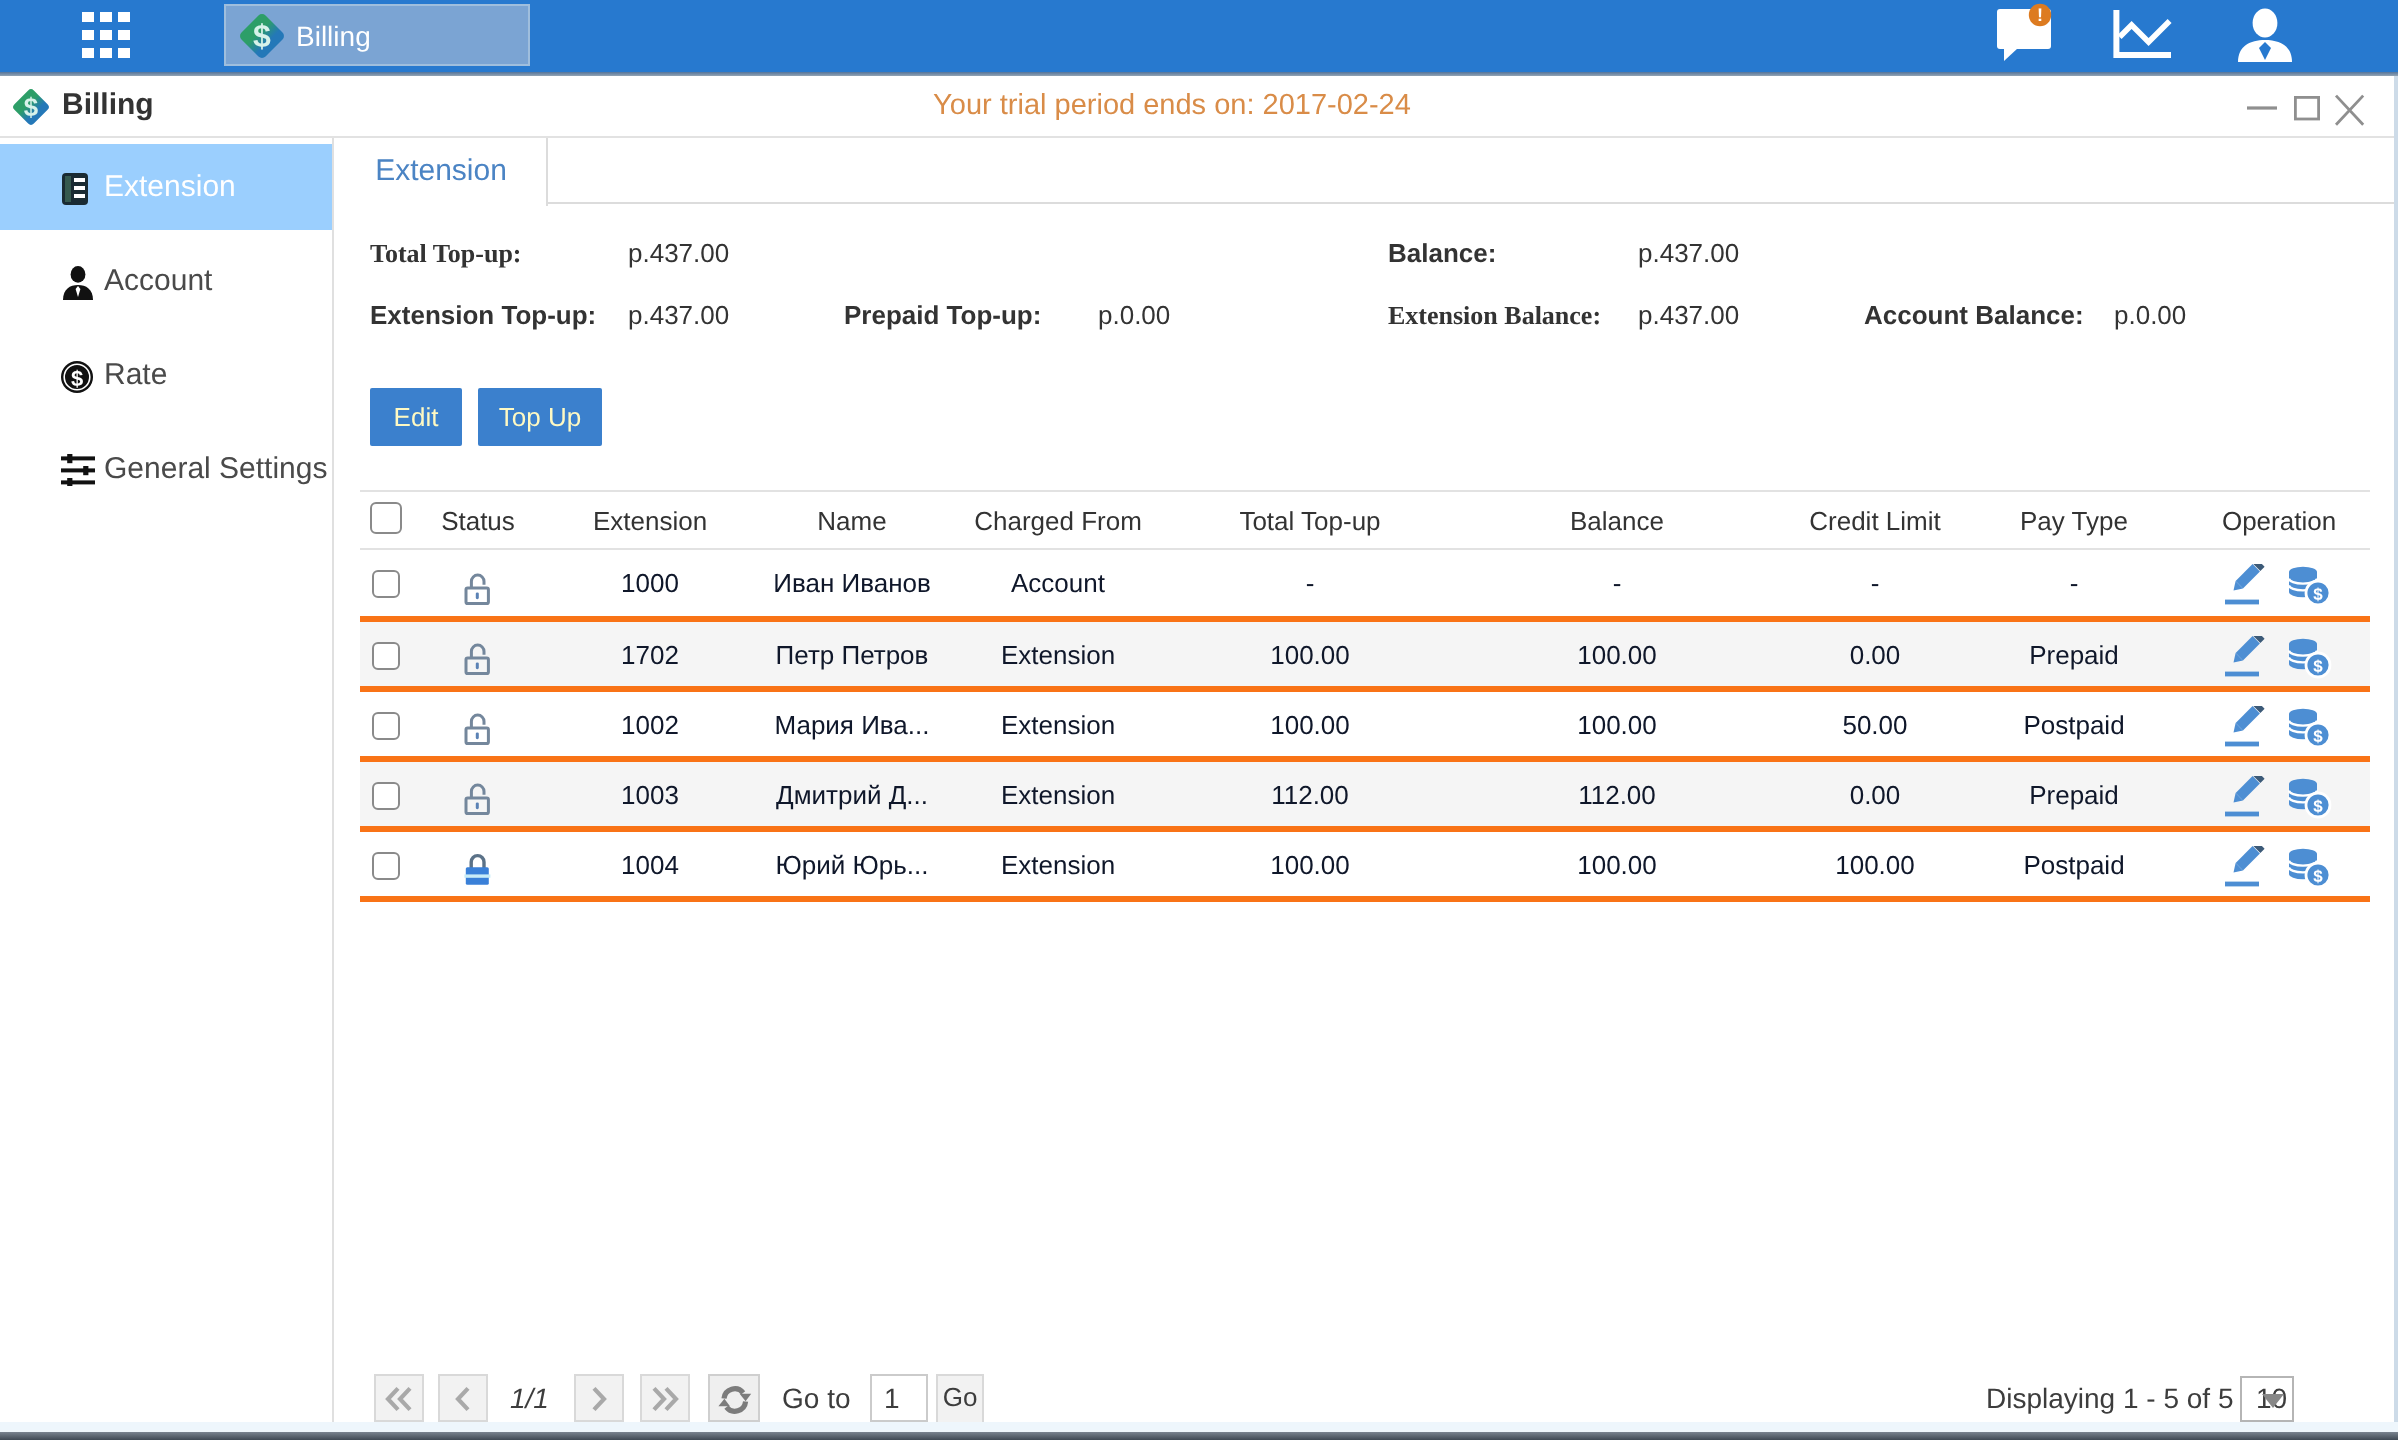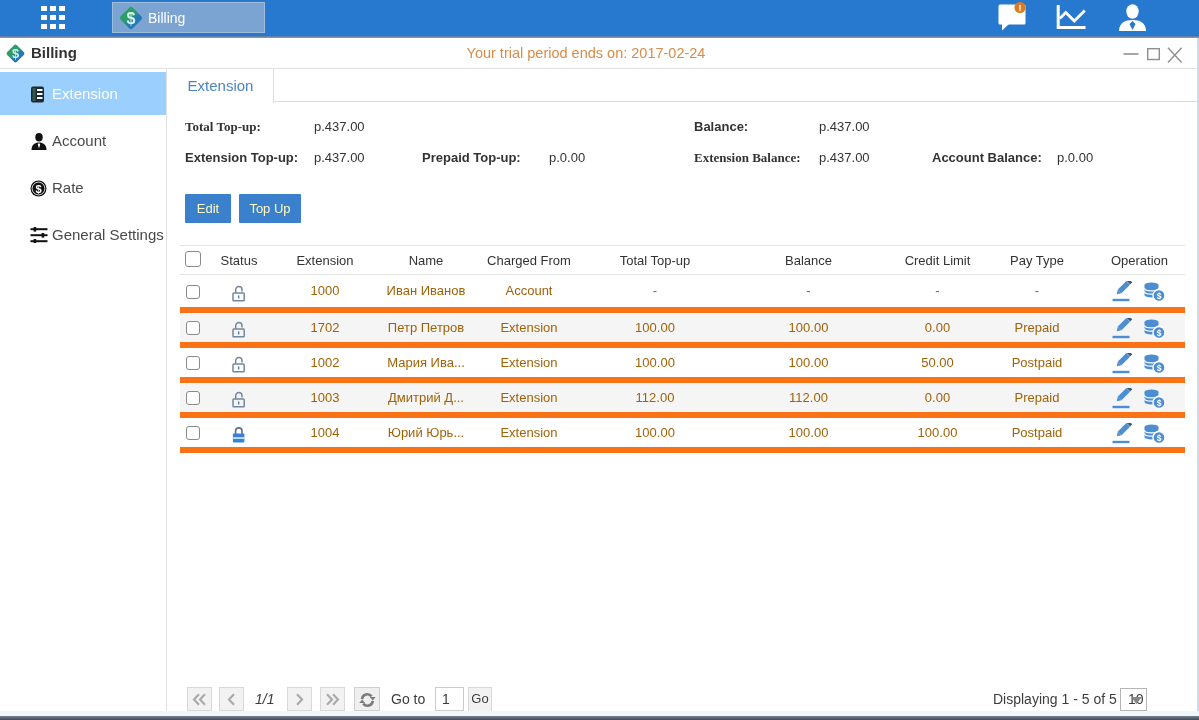--- a/index.html
+++ b/index.html
@@ -44,21 +44,21 @@
 .lbl { position:absolute; font-size:13px; font-weight:bold; color:#333; white-space:nowrap; }
 .val { position:absolute; font-size:13px; color:#333; white-space:nowrap; }
 
 .btn { position:absolute; top:125px; height:29px; background:#3B80CD; color:#fef9c3; font-size:13px;
   border-radius:1px; text-align:center; line-height:29px; }
 
 
 .tbl { position:absolute; left:12px; top:176px; width:1005px; border-collapse:collapse; table-layout:fixed; }
 .tbl th { height:29px; padding:0; font-weight:normal; font-size:13px; color:#333;
   border-top:1px solid #e2e2e2; border-bottom:1px solid #e2e2e2; text-align:center; }
-.tbl td { height:35px; padding:0; font-size:13px; color:#a16207; border-bottom:6px solid #f97316;
+.tbl td { height:35px; padding:0; font-size:13px; color:#0f172a; border-bottom:3px solid #f97316;
   text-align:center; overflow:hidden; white-space:nowrap; }
 .tbl tr.alt td { background:#f5f5f5; }
 .cbx { display:inline-block; width:14px; height:14px; border:1px solid #8a8a8a; border-radius:3px;
   background:#fff; vertical-align:middle; }
 .hcbx { width:16px; height:16px; position:relative; top:-1px; }
 
 
 .pgbtn { position:absolute; top:618px; width:25px; height:24px; background:#f2f2f2;
   border:1px solid #d9d9d9; color:#aeaeae; text-align:center; font-size:17px; line-height:21px; }
 .pgtxt { position:absolute; top:618px; font-size:14px; color:#3d3d3d; line-height:24px; }

